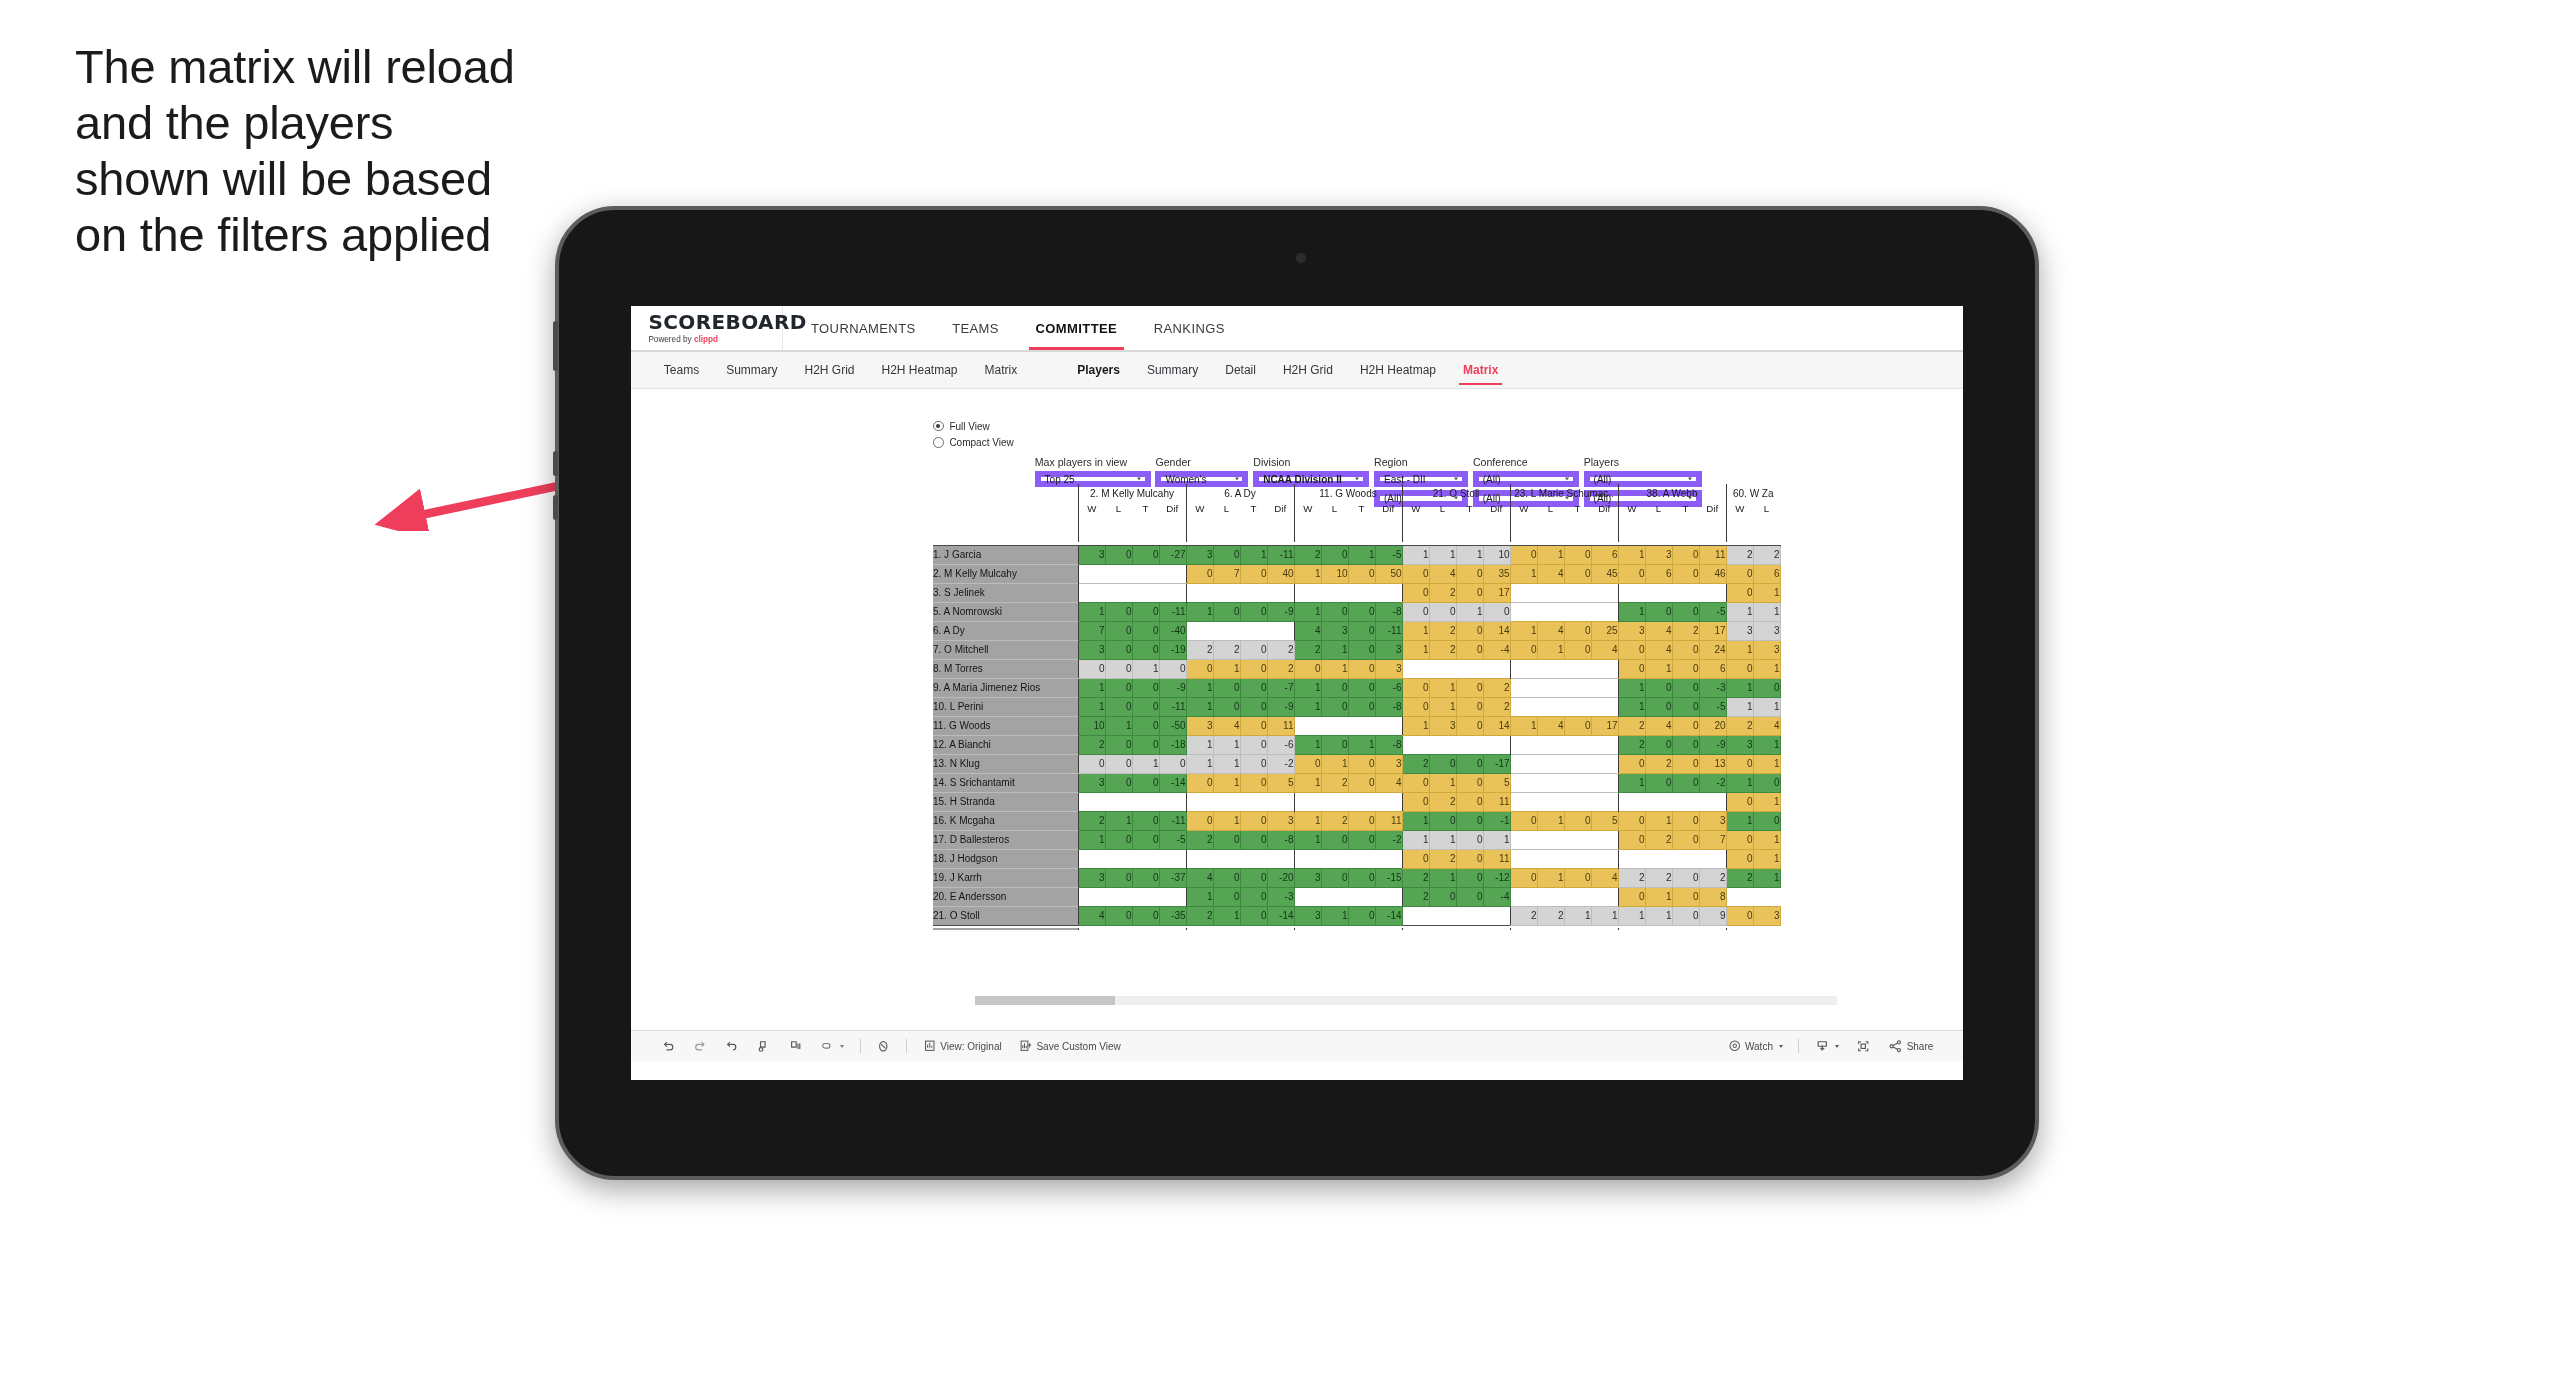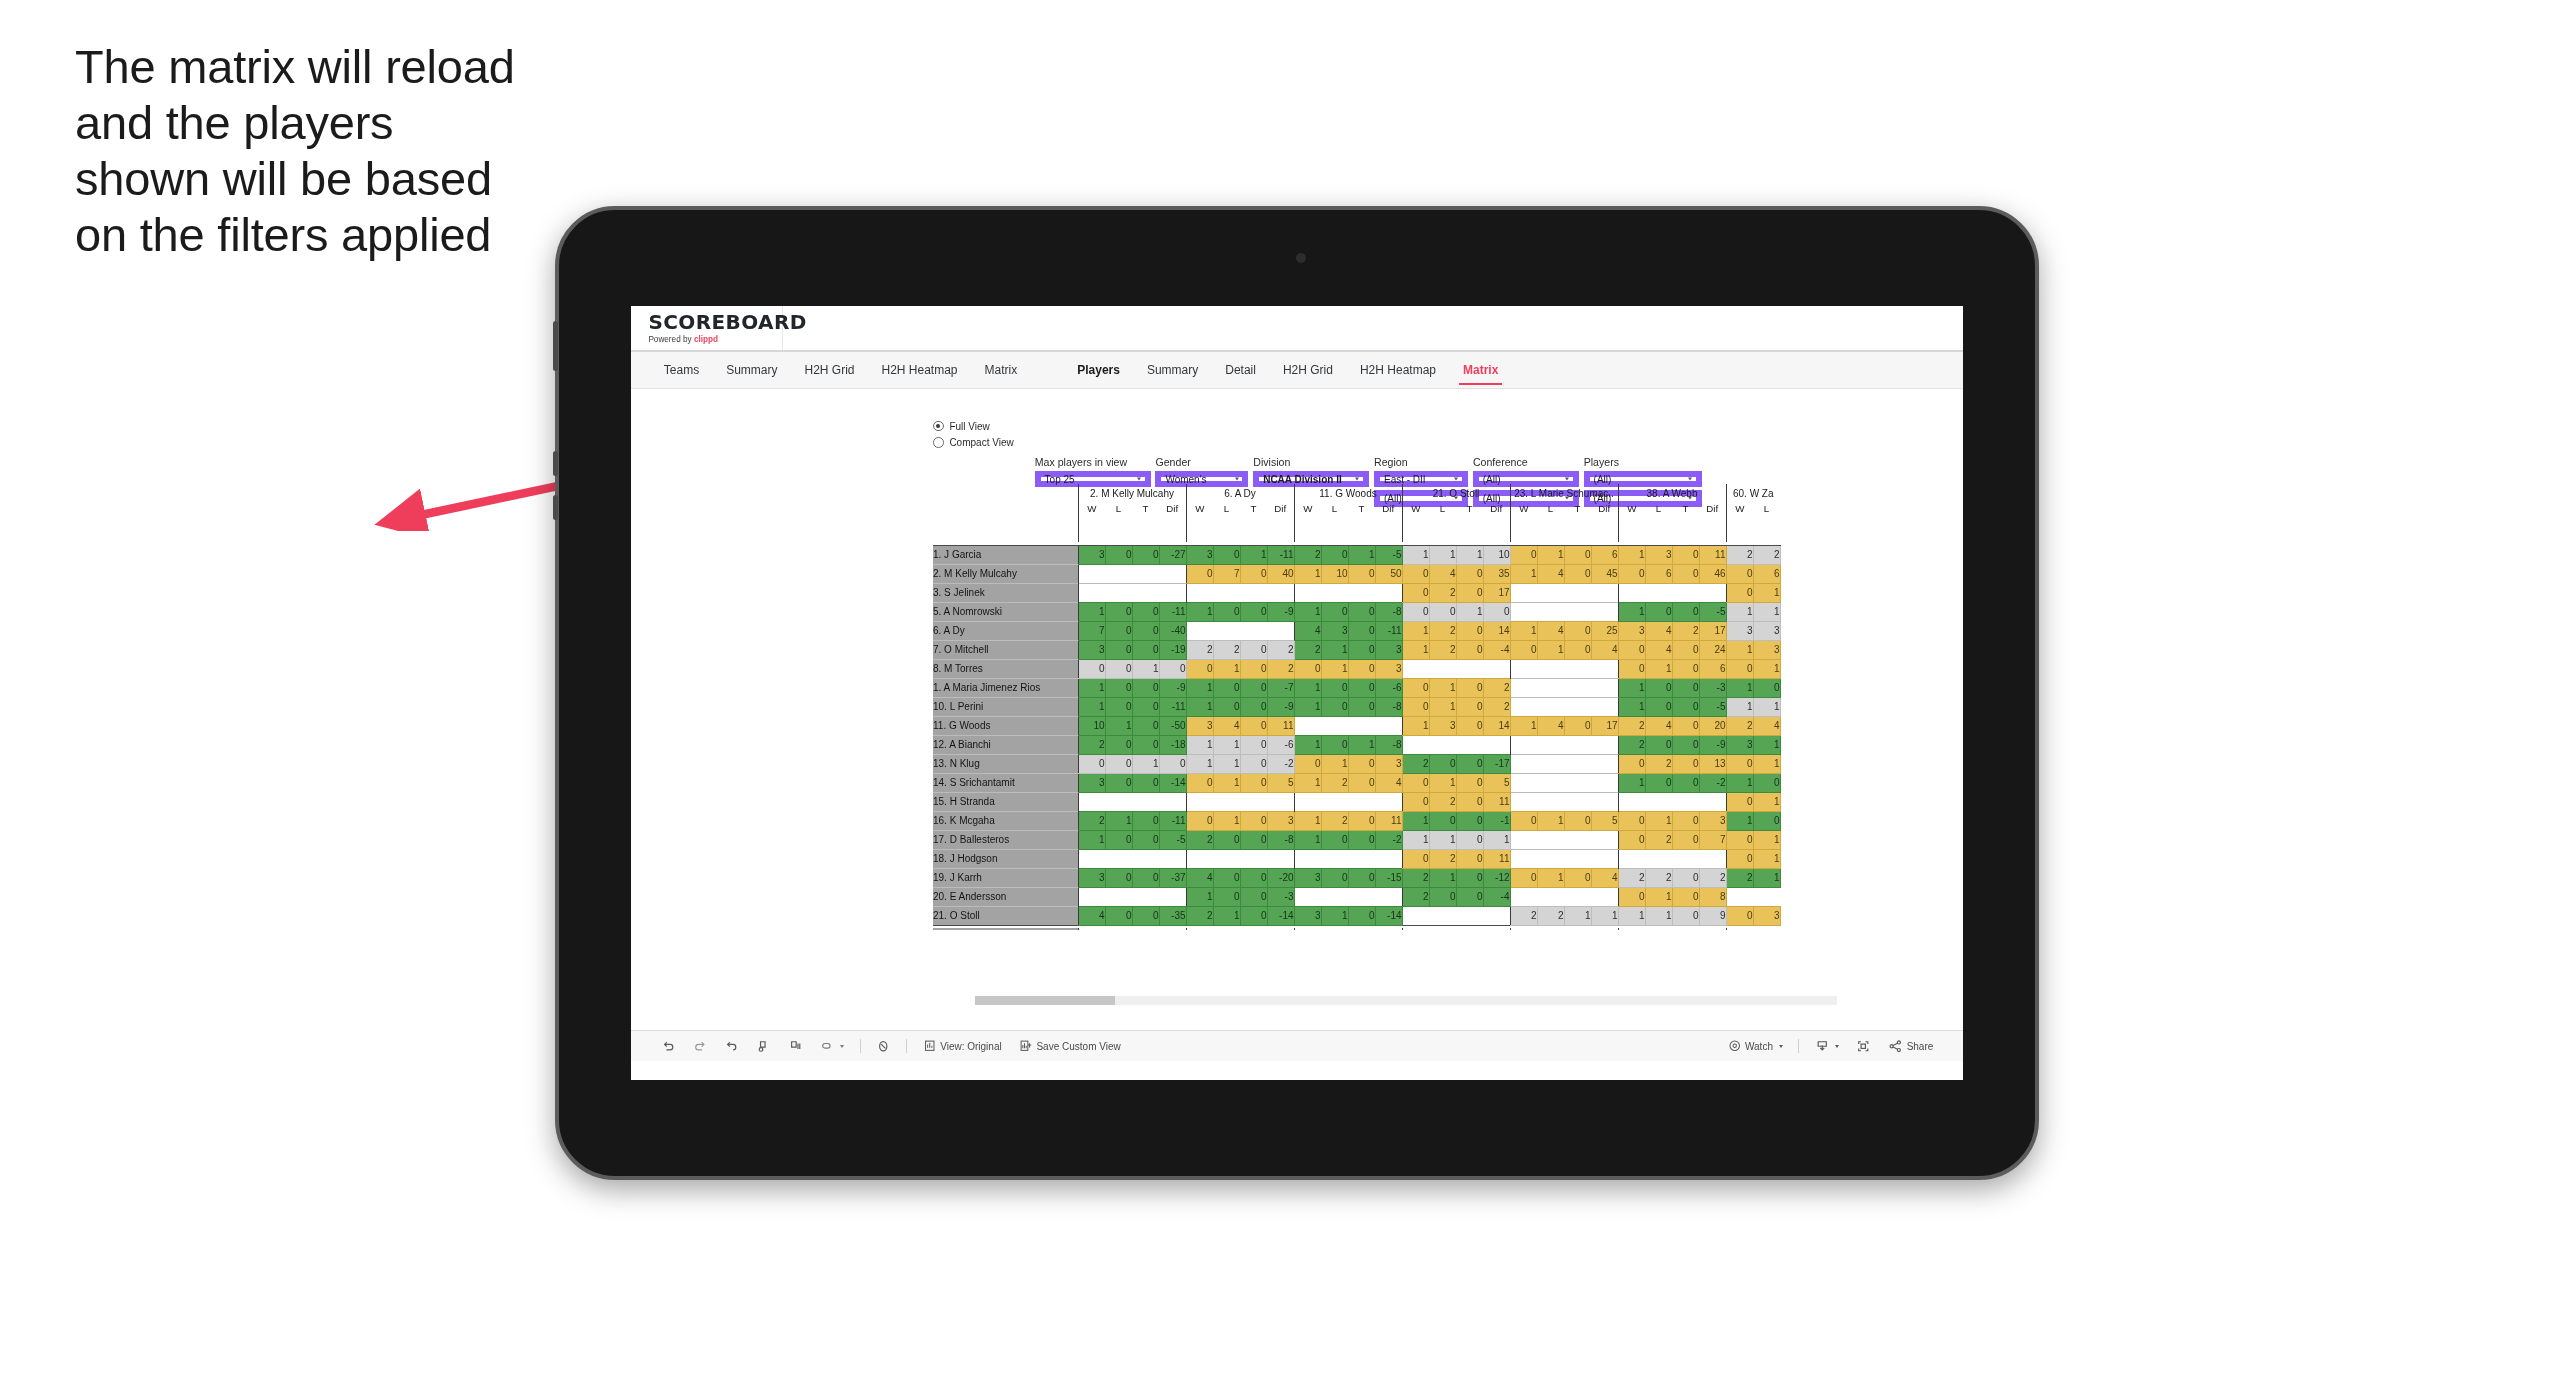--- a/index.html
+++ b/index.html
@@ -205,20 +205,26 @@
   <div class="speaker-dot" style="top:436px"></div>
   <div class="speaker-dot" style="top:463px;background:#2a4a7a"></div>
   <div class="speaker-dot" style="top:490px"></div>
 
   <div id="tablet-inner">
 
     <div id="appbar">
       <div id="logo-block">
         <div id="logo-main">SCOREBOARD</div>
         <div id="logo-sub"><span>Powered by </span><span class="brand">clippd</span></div>
+      </div>
+      <div id="topnav">
+        <div class="topnav-item">TOURNAMENTS</div>
+        <div class="topnav-item">TEAMS</div>
+        <div class="topnav-item active">COMMITTEE</div>
+        <div class="topnav-item">RANKINGS</div>
       </div>
     </div>
 
     <div id="subbar">
       <div class="subnav-item">Teams</div>
       <div class="subnav-item">Summary</div>
       <div class="subnav-item">H2H Grid</div>
       <div class="subnav-item">H2H Heatmap</div>
       <div class="subnav-item">Matrix</div>
       <div class="subnav-gap"></div>
@@ -549,21 +555,21 @@
                 <td class="cell e"></td>
                 <td class="cell e"></td>
                 <td class="cell y b">0</td>
                 <td class="cell y">1</td>
                 <td class="cell y">0</td>
                 <td class="cell y">6</td>
                 <td class="cell y b">0</td>
                 <td class="cell y">1</td>
               </tr>
               <tr>
-                <td class="rowlabel">1. A Maria Jimenez Rios</td>
+                <td class="rowlabel">9. A Maria Jimenez Rios</td>
                 <td class="cell g b">1</td>
                 <td class="cell g">0</td>
                 <td class="cell g">0</td>
                 <td class="cell g">-9</td>
                 <td class="cell g b">1</td>
                 <td class="cell g">0</td>
                 <td class="cell g">0</td>
                 <td class="cell g">-7</td>
                 <td class="cell g b">1</td>
                 <td class="cell g">0</td>

